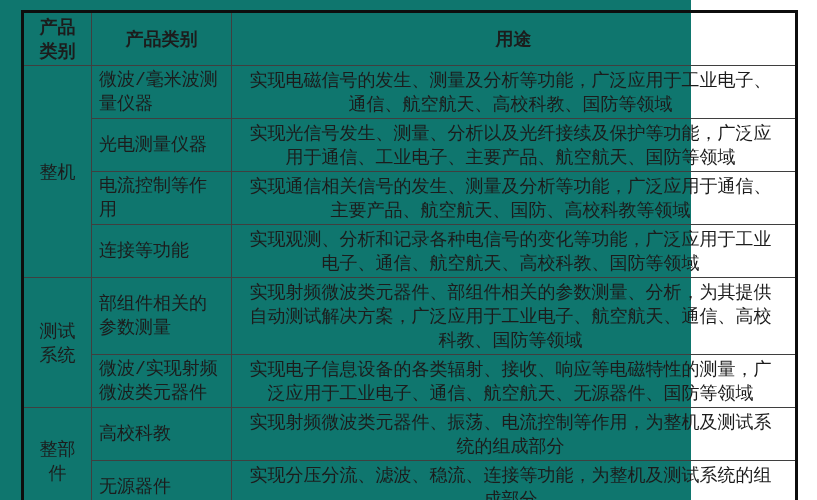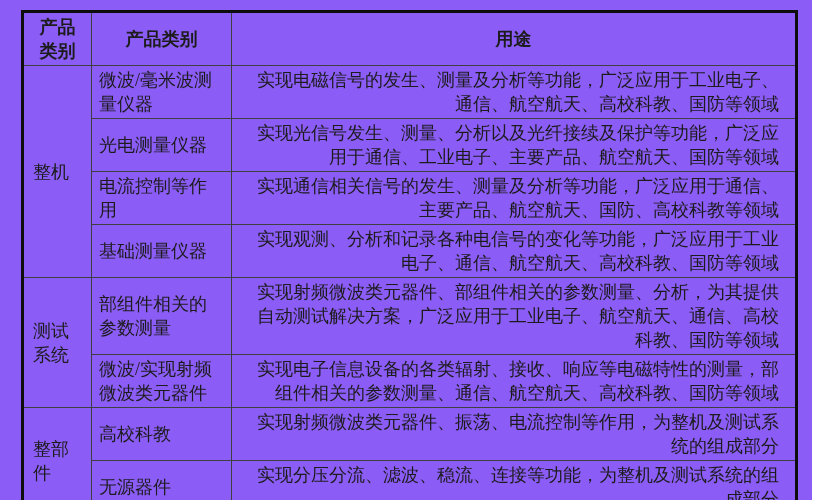--- a/index.html
+++ b/index.html
@@ -6,23 +6,23 @@
     margin: 0;
     padding: 0;
     background: #ffffff;
     width: 817px;
     height: 500px;
     overflow: hidden;
     font-family: "Liberation Serif", "DejaVu Serif", serif;
   }
   .canvas {
     position: relative;
-    width: 812px;
+    width: 691px;
     height: 500px;
-    background: #8b5cf6;
+    background: #0f766e;
   }
   table.ptable {
     position: absolute;
     left: 21px;
     top: 10px;
     width: 774px;
     border-collapse: collapse;
     table-layout: fixed;
     color: #1c1c1c;
     border: 3px solid #0d0d0d;
@@ -40,30 +40,32 @@
   col.c3 { width: 565px; }
   th {
     font-weight: bold;
     text-align: center;
     vertical-align: middle;
     padding: 2px 4px;
     height: 52px;
   }
   th.cat { padding: 2px 9px; }
   td.cat {
+    text-align: center;
     vertical-align: middle;
     padding: 2px 9px;
   }
   td.prod {
     text-align: left;
     vertical-align: middle;
     padding: 2px 7px;
+    font-family: Liberation Mono, monospace;
   }
   td.use {
-    text-align: right;
+    text-align: center;
     vertical-align: middle;
     padding: 2px 16px 2px 10px;
   }
 </style>
 </head>
 <body>
 
 <div class="canvas">
   <table class="ptable">
     <colgroup>
@@ -86,31 +88,31 @@
       </tr>
       <tr>
         <td class="prod">光电测量仪器</td>
         <td class="use">实现光信号发生、测量、分析以及光纤接续及保护等功能，广泛应用于通信、工业电子、主要产品、航空航天、国防等领域</td>
       </tr>
       <tr>
         <td class="prod">电流控制等作用</td>
         <td class="use">实现通信相关信号的发生、测量及分析等功能，广泛应用于通信、主要产品、航空航天、国防、高校科教等领域</td>
       </tr>
       <tr>
-        <td class="prod">基础测量仪器</td>
+        <td class="prod">连接等功能</td>
         <td class="use">实现观测、分析和记录各种电信号的变化等功能，广泛应用于工业电子、通信、航空航天、高校科教、国防等领域</td>
       </tr>
       <tr>
         <td class="cat" rowspan="2">测试系统</td>
         <td class="prod">部组件相关的参数测量</td>
         <td class="use">实现射频微波类元器件、部组件相关的参数测量、分析，为其提供自动测试解决方案，广泛应用于工业电子、航空航天、通信、高校科教、国防等领域</td>
       </tr>
       <tr>
         <td class="prod">微波/实现射频微波类元器件</td>
-        <td class="use">实现电子信息设备的各类辐射、接收、响应等电磁特性的测量，部组件相关的参数测量、通信、航空航天、高校科教、国防等领域</td>
+        <td class="use">实现电子信息设备的各类辐射、接收、响应等电磁特性的测量，广泛应用于工业电子、通信、航空航天、无源器件、国防等领域</td>
       </tr>
       <tr>
         <td class="cat" rowspan="2">整部件</td>
         <td class="prod">高校科教</td>
         <td class="use">实现射频微波类元器件、振荡、电流控制等作用，为整机及测试系统的组成部分</td>
       </tr>
       <tr>
         <td class="prod">无源器件</td>
         <td class="use">实现分压分流、滤波、稳流、连接等功能，为整机及测试系统的组成部分</td>
       </tr>

